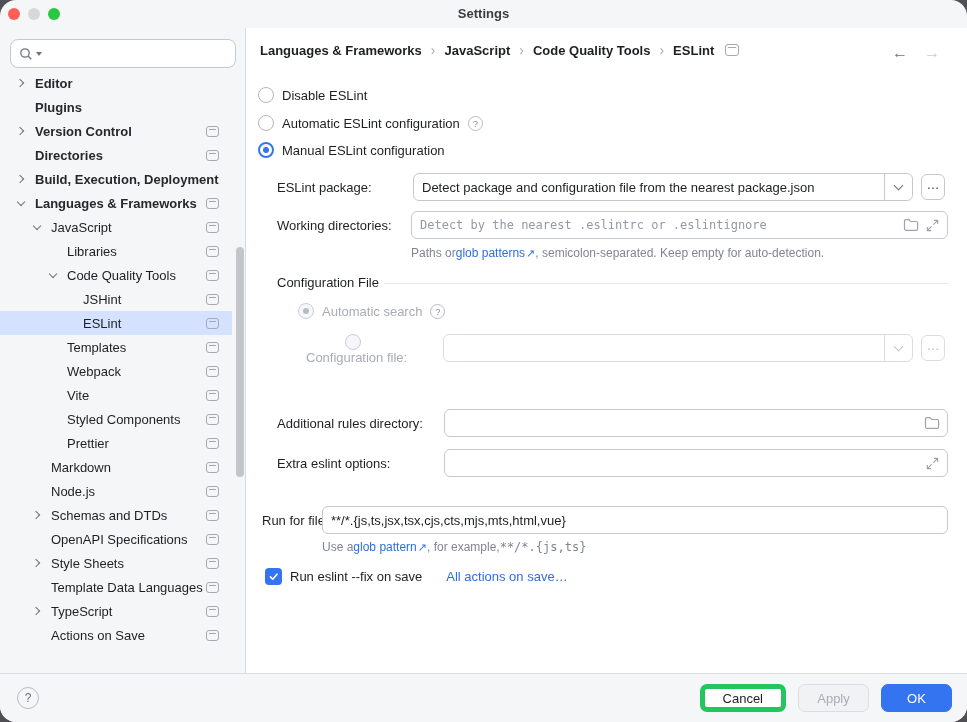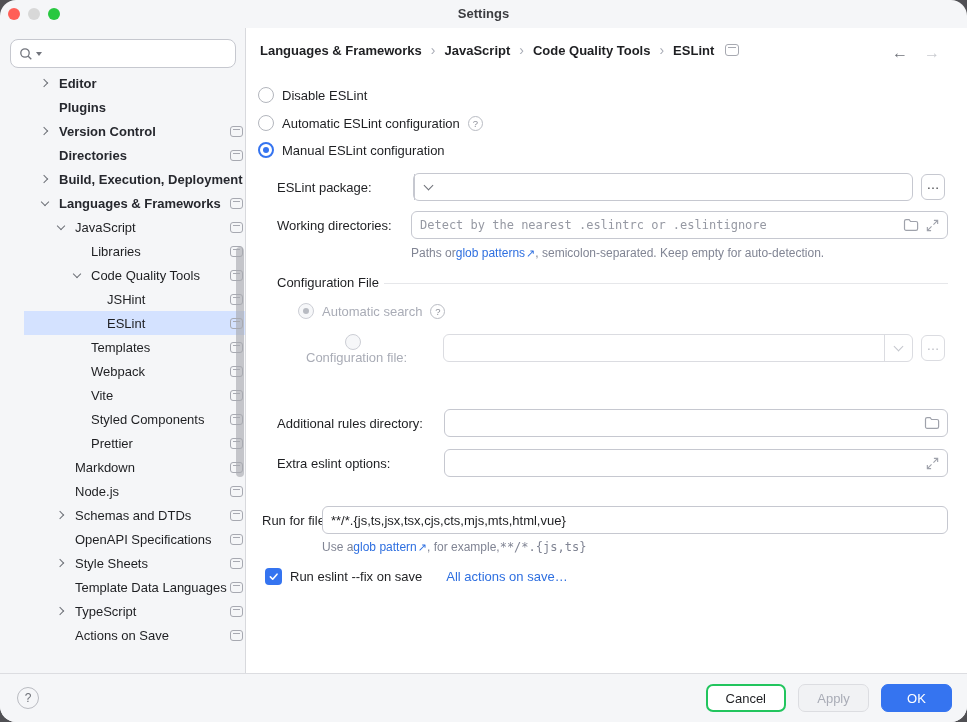--- a/index.html
+++ b/index.html
@@ -14,21 +14,21 @@
   .t-red{left:8px;background:#ff5f57;}
   .t-yellow{left:28px;background:#d8d8d8;}
   .t-green{left:48px;background:#28c840;}
   .win-title{position:absolute;top:6px;left:0;right:0;text-align:center;font-weight:700;color:#3c3d41;}
 
   
   .sidebar{position:absolute;left:0;top:28px;width:245px;bottom:49px;background:#f5f6f8;}
   .search-box{position:absolute;left:10px;top:11px;width:226px;height:29px;background:#fff;border:1px solid #c6c8cf;border-radius:8px;display:flex;align-items:center;padding:0 8px;gap:2px;}
   .search-box input{border:none;outline:none;flex:1;font:inherit;background:transparent;min-width:0;}
   .caret-down{width:0;height:0;border-left:3.5px solid transparent;border-right:3.5px solid transparent;border-top:4px solid #71747c;margin-left:1px;}
-  .tree{position:absolute;left:0;top:43px;right:16px;padding-left:24px;}
+  .tree{position:absolute;left:0;top:43px;right:16px;}
   .tree-row{height:24px;display:flex;align-items:center;position:relative;width:232px;}
   .tree-row.selected{background:var(--sel);}
   .tree-row.bold .tree-label{font-weight:700;color:#26282e;}
   .lvl1{padding-left:13px;} .lvl2{padding-left:29px;} .lvl3{padding-left:45px;} .lvl4{padding-left:61px;}
   .chev{width:16px;height:16px;display:inline-flex;align-items:center;justify-content:center;flex:none;}
   .chev::before{content:'';width:5px;height:5px;border-right:1.5px solid #6e7178;border-bottom:1.5px solid #6e7178;display:none;}
   .chev.right::before{display:block;transform:rotate(-45deg);margin-left:-2px;}
   .chev.down::before{display:block;transform:rotate(45deg);margin-top:-2px;}
   .tree-label{margin-left:6px;white-space:nowrap;}
   .win-icon{position:absolute;right:13px;width:13px;height:11px;border:1px solid #a7a9b1;border-radius:3px;}
@@ -76,21 +76,21 @@
   .section-title{color:#1e1f22;}
   .section-line{position:absolute;height:1px;background:#e6e7ea;}
 
   .checkbox{width:17px;height:17px;border-radius:4px;background:var(--accent);display:flex;align-items:center;justify-content:center;flex:none;}
 
   
   .footer{position:absolute;left:0;right:0;bottom:0;height:49px;background:#f5f6f8;border-top:1px solid #dcdde1;}
   .help-circle{position:absolute;left:17px;top:13px;width:22px;height:22px;border-radius:50%;border:1.2px solid #b9bbc1;color:#6e7178;font-size:12px;display:flex;align-items:center;justify-content:center;background:transparent;}
   .btns{position:absolute;right:15px;top:10px;display:flex;gap:12px;}
   .btn{height:28px;border-radius:7px;display:flex;align-items:center;justify-content:center;font-size:13px;padding:0 18px;min-width:71px;}
-  .btn-cancel{background:#fff;border:2px solid #22c55e;color:#1e1f22;}
+  .btn-cancel{background:#fff;border:5px solid #22c55e;color:#1e1f22;}
   .btn-apply{background:#f1f2f4;border:1px solid #dcdde1;color:#a9acb6;}
   .btn-ok{background:var(--accent);border:1px solid var(--accent);color:#fff;}
 </style>
 </head>
 <body>
 
 <div class="window">
 
   <div class="titlebar">
     <span class="traffic t-red"></span>
@@ -259,20 +259,21 @@
     </div>
     <div class="row" style="left:12px;top:114px;">
       <span class="radio checked"></span>
       <span class="radio-label">Manual ESLint configuration</span>
     </div>
 
     <div class="row" style="left:31px;top:145px;height:28px;">
       <span>ESLint package:</span>
     </div>
     <div class="combo" style="position:absolute;left:167px;top:145px;width:500px;">
+      <span class="combo-text">Detect package and configuration file from the nearest package.json</span>
       <span class="combo-arrow"></span>
     </div>
     <div class="dots-btn" style="position:absolute;left:675px;top:146px;">…</div>
 
     <div class="row" style="left:31px;top:183px;height:28px;">
       <span>Working directories:</span>
     </div>
     <div class="field" style="position:absolute;left:165px;top:183px;width:537px;padding-left:8px;">
       <span class="mono placeholder">Detect by the nearest .eslintrc or .eslintignore</span>
       <span class="field-icons">

